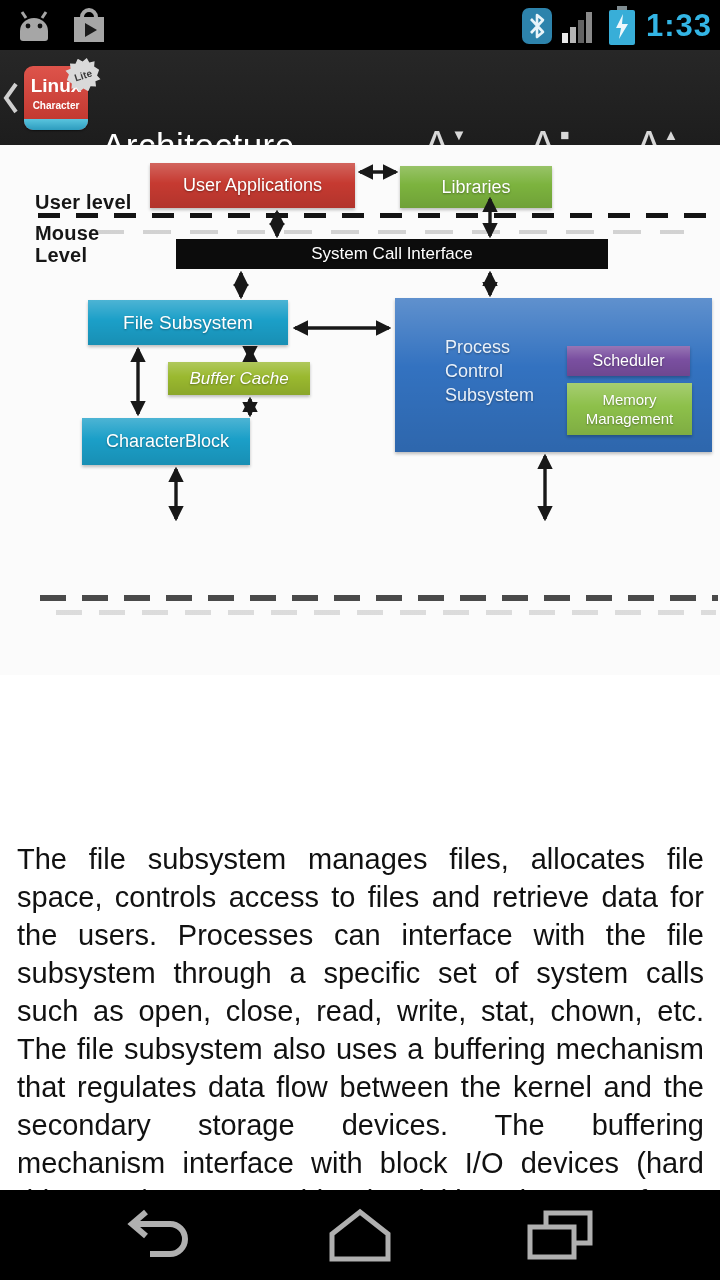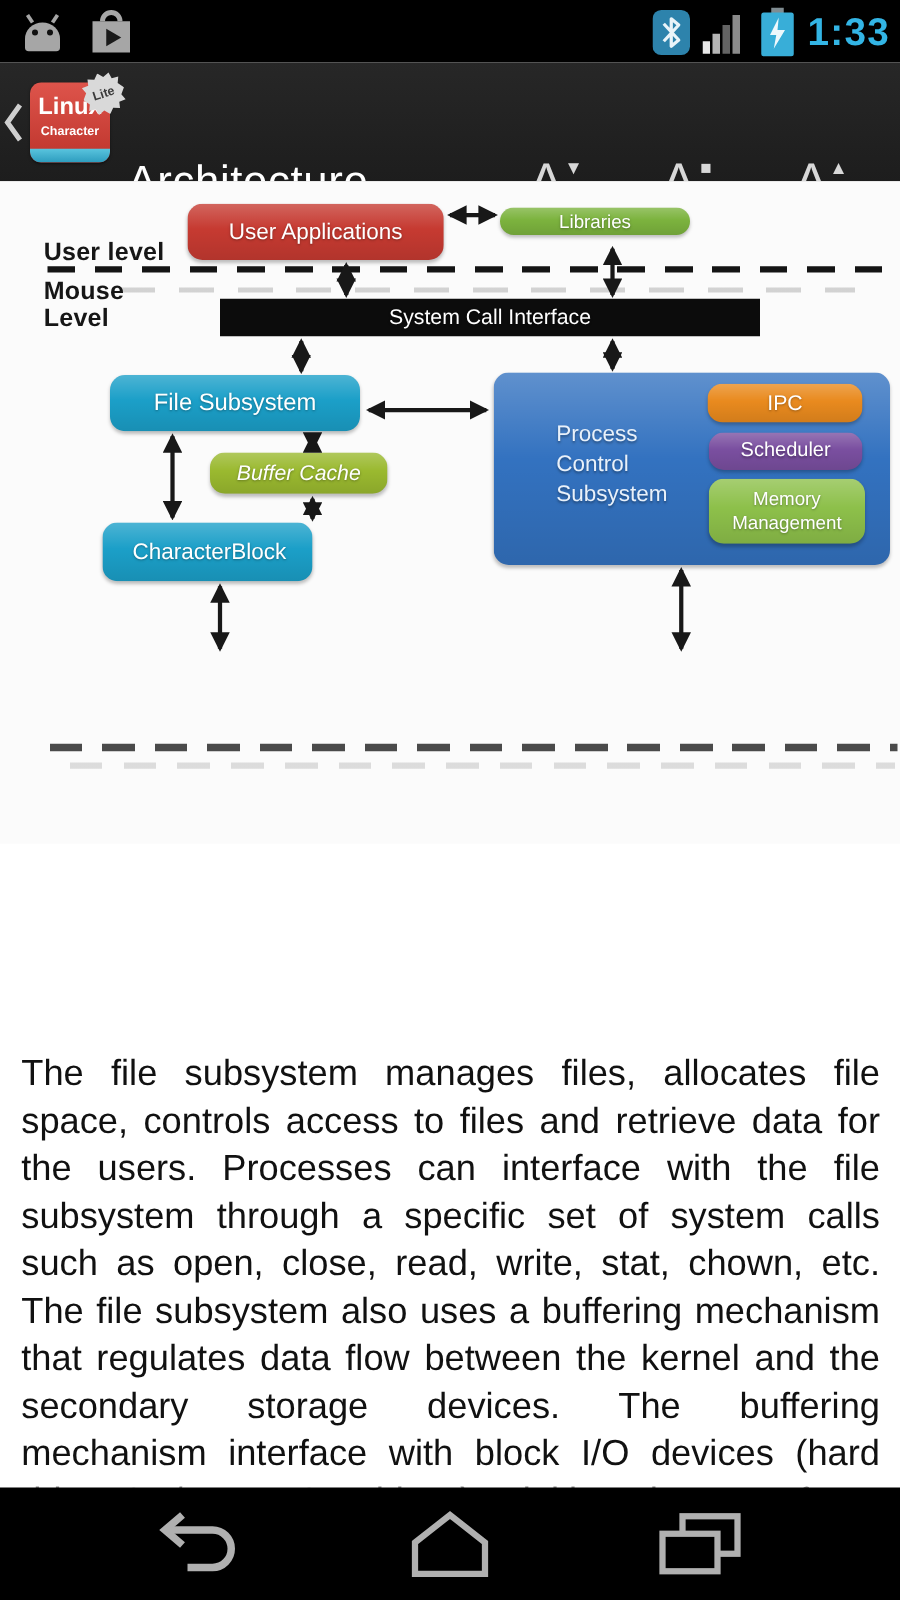--- a/index.html
+++ b/index.html
@@ -36,21 +36,21 @@
   .font-btn .ind{font-size:15px;line-height:16px;}
   .font-btn .smallA{font-size:21px;line-height:21px;font-weight:bold;}
 
   
   .content{position:absolute;left:0;top:145px;width:720px;height:1045px;background:#fff;overflow:hidden;}
   .content-topshadow{position:absolute;left:0;top:0;width:720px;height:7px;
                      background:linear-gradient(rgba(0,0,0,.22),rgba(0,0,0,0));}
 
   
   .diagram{position:absolute;left:0;top:0;width:720px;height:530px;background:#fbfbfb;}
-  .dbox{position:absolute;border-radius:12px;color:#fff;display:flex;align-items:center;justify-content:center;
+  .dbox{position:absolute;border-radius:0;color:#fff;display:flex;align-items:center;justify-content:center;
         text-shadow:0 1px 2px rgba(0,0,0,.35);box-shadow:0 2px 3px rgba(0,0,0,.25);
         background-image:linear-gradient(rgba(255,255,255,.22),rgba(255,255,255,0) 45%,rgba(0,0,0,.10));}
   .dlabel{position:absolute;color:#161616;font-size:20px;font-weight:bold;letter-spacing:.2px;}
   .dash{position:absolute;}
   .arrows{position:absolute;left:0;top:0;}
 
   
   .body-text{position:absolute;left:17px;top:676px;width:687px;color:#111;}
   .body-text p{font-size:29px;line-height:38px;text-align:justify;margin:0;}
   .body-text .p1{margin-top:19px;}
@@ -151,35 +151,34 @@
                   background:repeating-linear-gradient(90deg,#4a4a4a 0 26px,transparent 26px 42px);"></div>
       <div class="dash" style="left:56px;top:465px;width:660px;height:5px;opacity:.8;
                   background:repeating-linear-gradient(90deg,#d4d4d4 0 26px,transparent 26px 43px);"></div>
 
       <div class="dlabel" style="left:35px;top:46px;">User level</div>
       <div class="dlabel" style="left:35px;top:77px;">Mouse</div>
       <div class="dlabel" style="left:35px;top:99px;">Level</div>
 
       <div class="dbox" style="left: 150px; top: 18px; width: 205px; height: 45px; font-size: 18px; background-color: rgb(198, 58, 49);">User Applications</div>
 
-      <div class="dbox" style="left: 400px; top: 21px; width: 152px; height: 22px; font-size: 15px; background-color: rgb(124, 179, 62);">Libraries</div>
+      <div class="dbox" style="left: 400px; top: 21px; width: 152px; height: 42px; font-size: 18px; background-color: rgb(124, 179, 62);">Libraries</div>
 
       <div class="dbox" style="left: 176px; top: 94px; width: 432px; height: 30px; font-size: 17px; border-radius: 0px; background-image: none; box-shadow: none; background-color: rgb(12, 12, 12);">System Call Interface</div>
 
       <div class="dbox" style="left: 88px; top: 155px; width: 200px; height: 45px; font-size: 19px; background-color: rgb(27, 159, 200);">File Subsystem</div>
 
       <div class="dbox" style="left: 395px; top: 153px; width: 317px; height: 154px; background-color: rgb(51, 114, 192);"></div>
       <div style="position:absolute;left:405px;top:190px;color:#e9f1fa;font-size:18px;line-height:24px;
                   text-shadow:0 1px 2px rgba(0,0,0,.35);margin-left:40px;">
         <div>Process</div>
         <div>Control</div>
         <div>Subsystem</div>
       </div>
 
-      <div class="dbox" style="left: 566px; top: 162px; width: 124px; height: 31px; font-size: 17px; background-color: rgb(233, 138, 30);">IPC</div>
 
       <div class="dbox" style="left: 567px; top: 201px; width: 123px; height: 30px; font-size: 16px; background-color: rgb(122, 79, 160);">Scheduler</div>
 
       <div class="dbox" style="left: 567px; top: 238px; width: 125px; height: 52px; font-size: 15px; flex-direction: column; line-height: 19px; background-color: rgb(141, 192, 74); align-items: center;">
         <div>Memory</div>
         <div>Management</div>
       </div>
 
       <div class="dbox" style="left: 168px; top: 217px; width: 142px; height: 33px; font-size: 17px; background-color: rgb(154, 185, 47); font-style: italic;">Buffer Cache</div>
 

